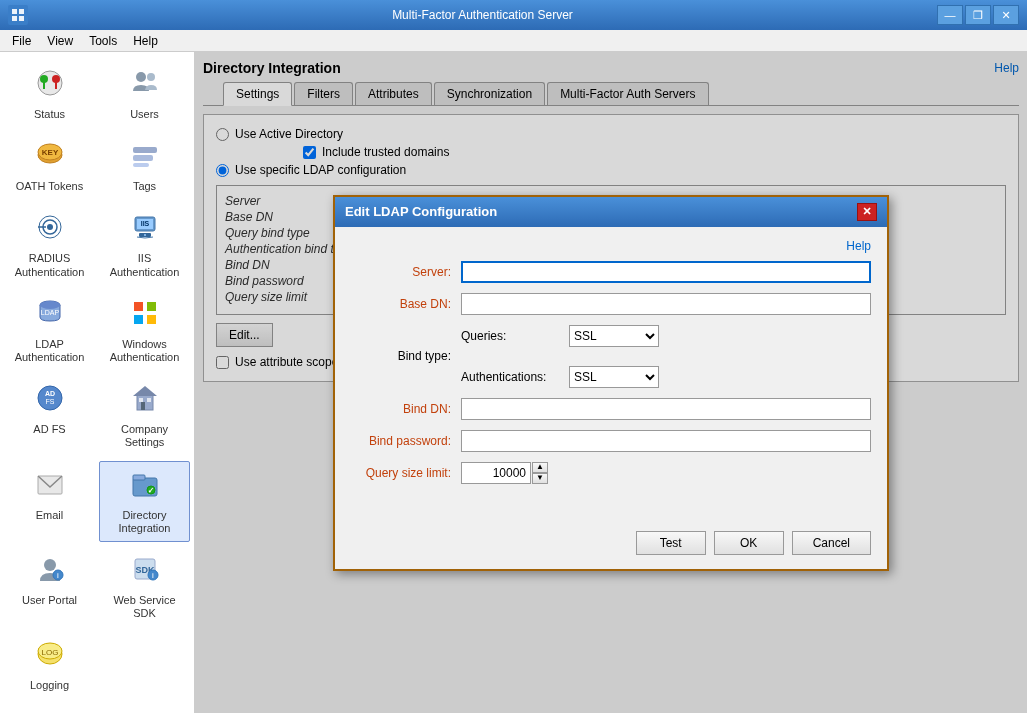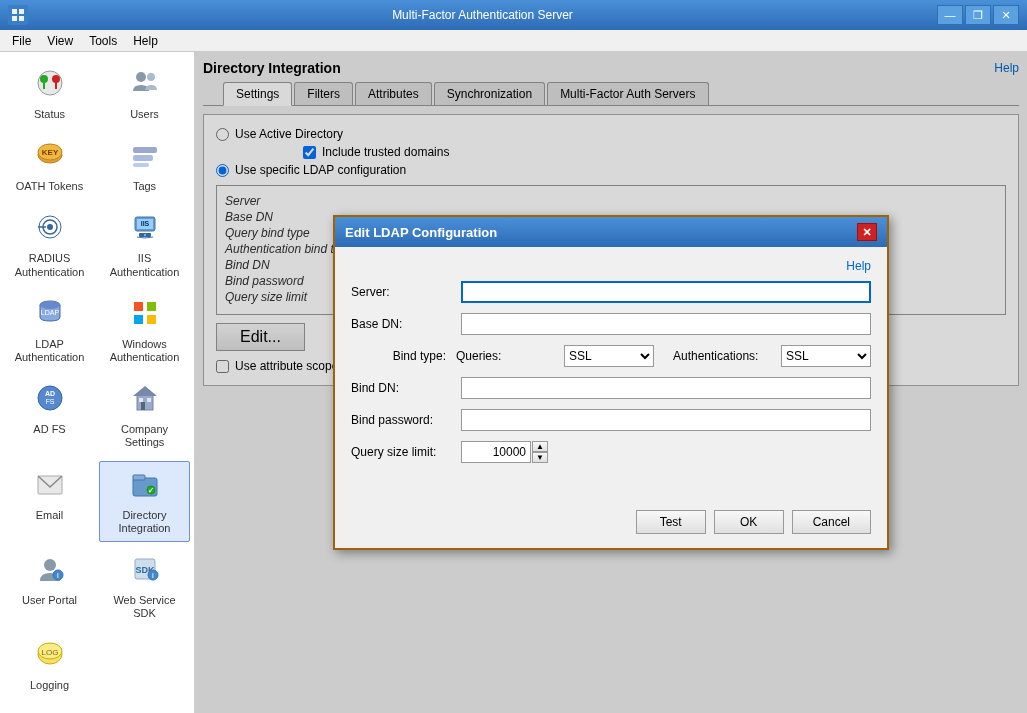--- a/index.html
+++ b/index.html
@@ -116,25 +116,25 @@
       border: 1px solid #999;
       margin: 8px 0;
       padding: 8px;
       background: white;
     }
     .ldap-row { display: flex; margin-bottom: 2px; font-size: 12px; }
     .ldap-label { width: 220px; color: #333; font-style: italic; }
     .ldap-value { color: #0000cc; }
 
     .edit-btn {
-      padding: 4px 23px;
+      padding: 4px 12px;
       background: linear-gradient(to bottom, #f8f8f8, #e0e0e0);
       border: 1px solid #999;
       cursor: pointer;
-      font-size: 16px;
+      font-size: 12px;
       margin-bottom: 8px;
     }
 
     .scope-row { display: flex; align-items: center; gap: 6px; }
 
     
     .overlay {
       position: absolute;
       top: 0; left: 0; right: 0; bottom: 0;
       background: rgba(0,0,0,0.15);
@@ -174,39 +174,39 @@
     .dialog-body { padding: 12px 16px; }
     .dialog-help { text-align: right; margin-bottom: 8px; }
     .dialog-help a { color: #0066cc; font-size: 12px; text-decoration: none; }
 
     .form-row {
       display: flex;
       align-items: center;
       margin-bottom: 10px;
       font-size: 12px;
     }
-    .form-label { width: 110px; padding-right: 22px; color: #000000; }
+    .form-label { width: 110px; text-align: right; padding-right: 10px; color: #c2410c; }
     .form-input {
       flex: 1;
       height: 22px;
       border: 1px solid #999;
       background: white;
       padding: 2px 4px;
       font-size: 12px;
     }
     .form-input.highlighted { border: 2px solid #0066cc; }
 
     .bind-type-row {
       display: flex;
       align-items: center;
       margin-bottom: 10px;
       font-size: 12px;
     }
     .bind-type-label { width: 110px; text-align: right; padding-right: 10px; }
-    .bind-type-content { display: flex; flex-direction: row; gap: 19px; flex: 1; }
+    .bind-type-content { display: flex; flex-direction: column; gap: 19px; flex: 1; }
     .bind-type-line { display: flex; align-items: center; gap: 8px; }
     .bind-type-sub-label { width: 100px; }
     .form-select {
       width: 90px;
       height: 22px;
       border: 1px solid #999;
       background: white;
       font-size: 12px;
     }
 

